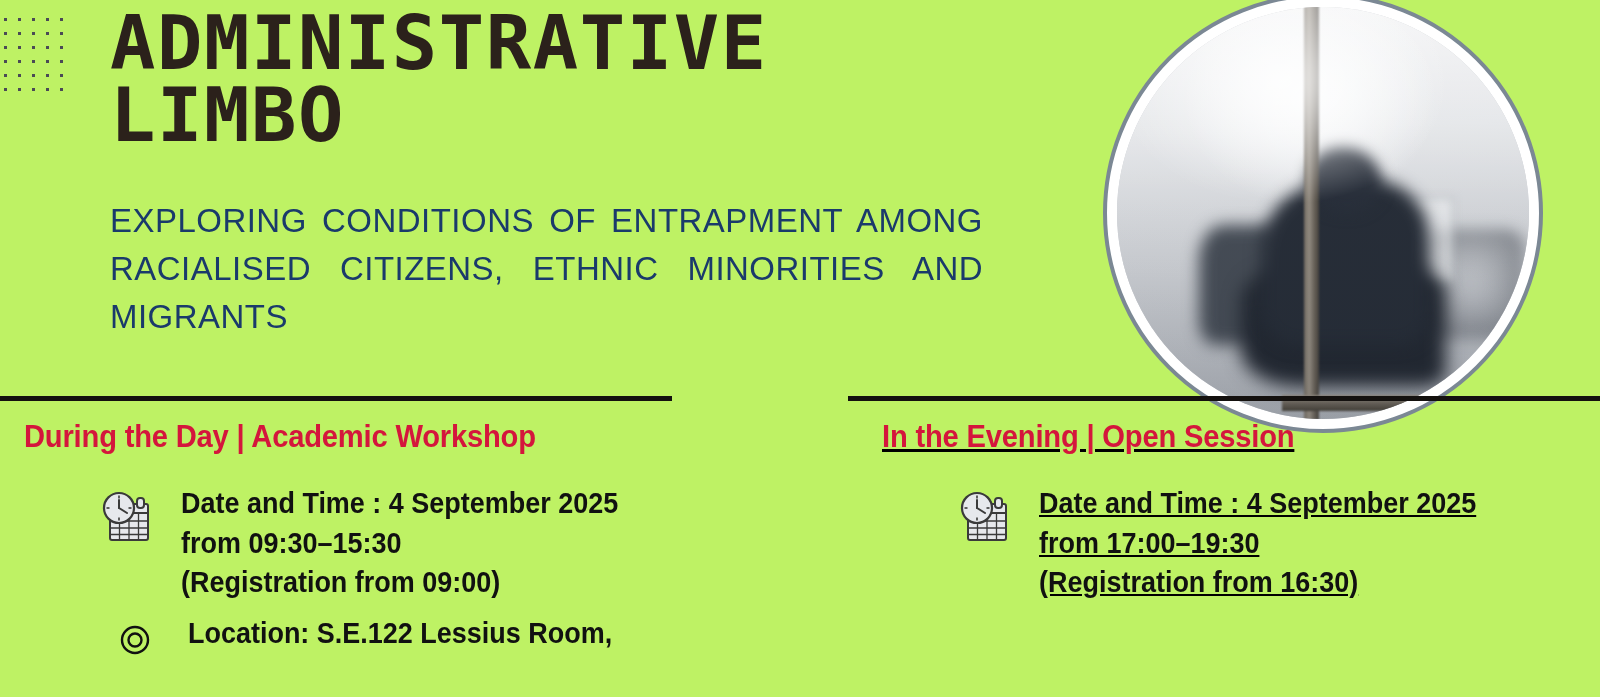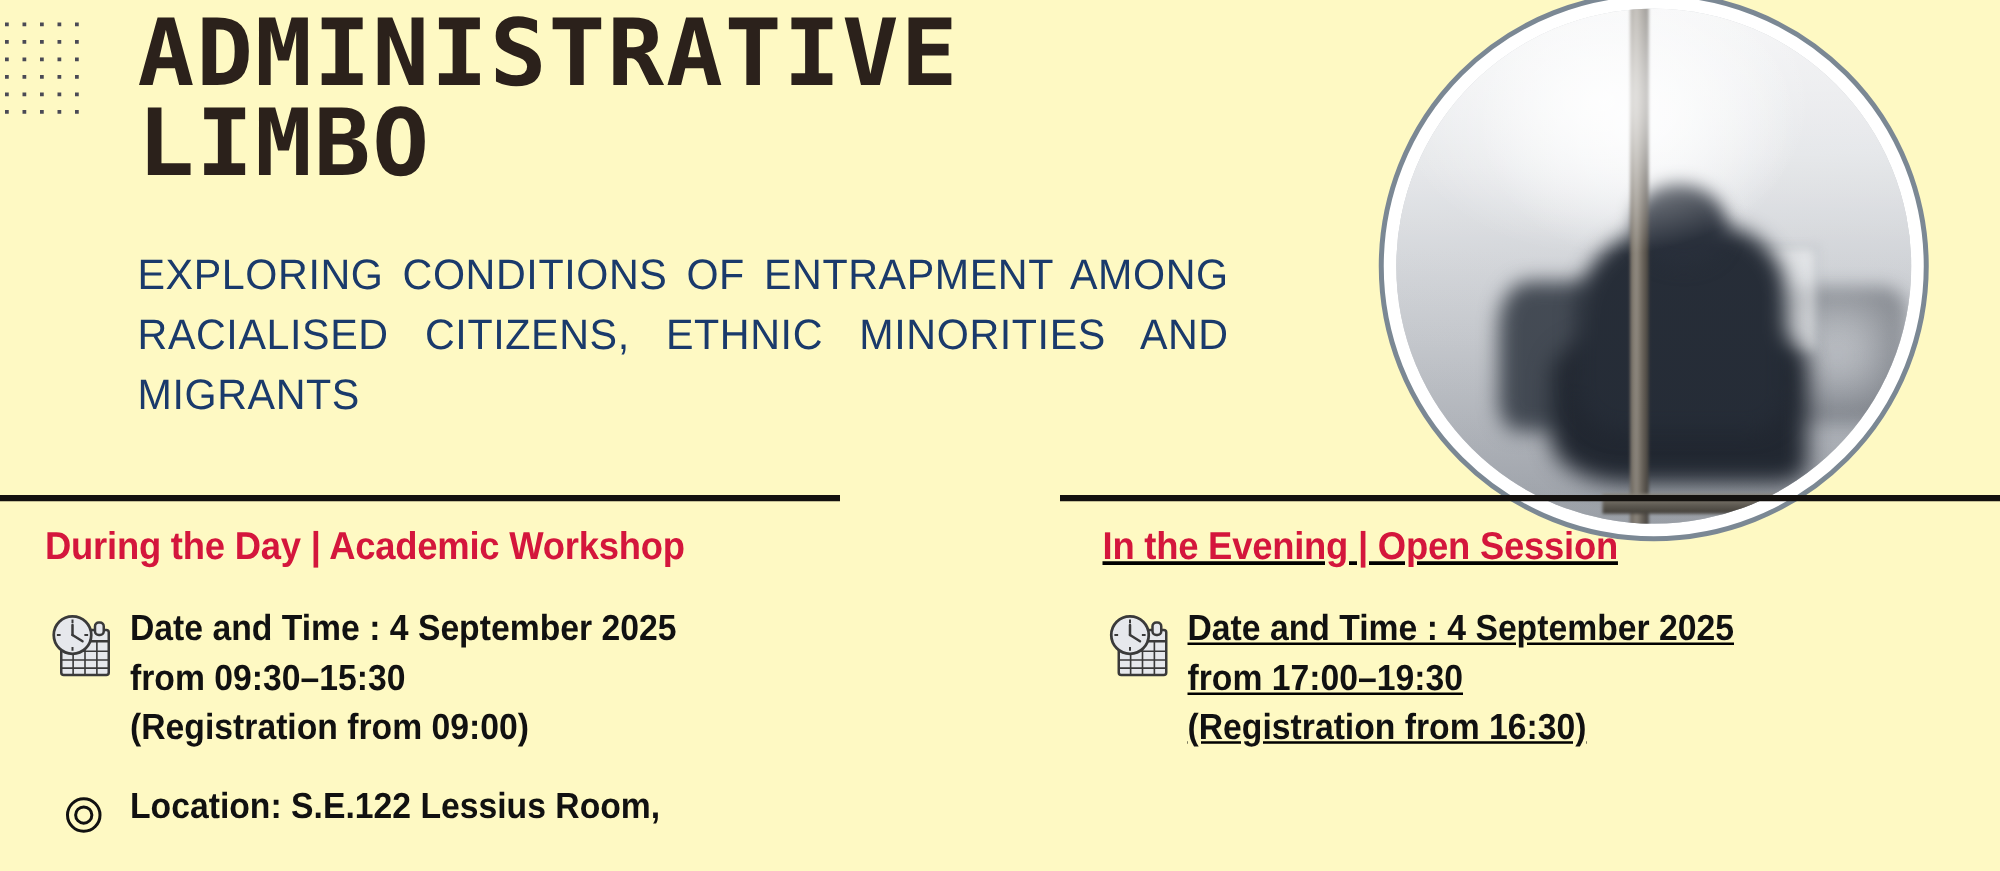--- a/index.html
+++ b/index.html
@@ -11,21 +11,21 @@
     height: 697px;
     overflow: hidden;
     background: #e6e8ec;
     font-family: "Liberation Sans", sans-serif;
     position: relative;
   }
 
   .poster {
     position: absolute;
     inset: 0;
-    background: #fef9c3;
+    background: #bef264;
     overflow: hidden;
   }
 
   
   .dot-grid {
     position: absolute;
     left: 4px;
     top: 18px;
     width: 72px;
     height: 86px;
@@ -234,43 +234,44 @@
     left: 0;
     top: 420px;
     width: 1600px;
     height: 277px;
   }
   .col {
     position: absolute;
     top: 0;
     width: 700px;
   }
-  .col-left  { left: 36px; }
+  .col-left  { left: 24px; }
   .col-right { left: 882px; text-decoration: underline; }
 
   .col-heading {
     margin: 0;
     font-family: "Liberation Sans", sans-serif;
     font-weight: bold;
     font-size: 31px;
     line-height: 1.1;
     letter-spacing: -0.2px;
     color: #d4163c;
     transform: scaleX(0.94);
     transform-origin: left top;
     white-space: nowrap;
   }
 
   .info-row {
     display: flex;
     align-items: flex-start;
-    gap: 6px;
+    gap: 22px;
     margin-top: 30px;
-  }
-  .info-row.loc-row { margin-top: 24px; }
+    justify-content: center;
+  }
+  .info-row.loc-row { margin-top: 12px; }
 
   .info-icon {
     flex: 0 0 auto;
     width: 62px;
     display: flex;
     justify-content: center;
     padding-top: 4px;
   }
   .info-icon.loc { padding-top: 8px; }
 

